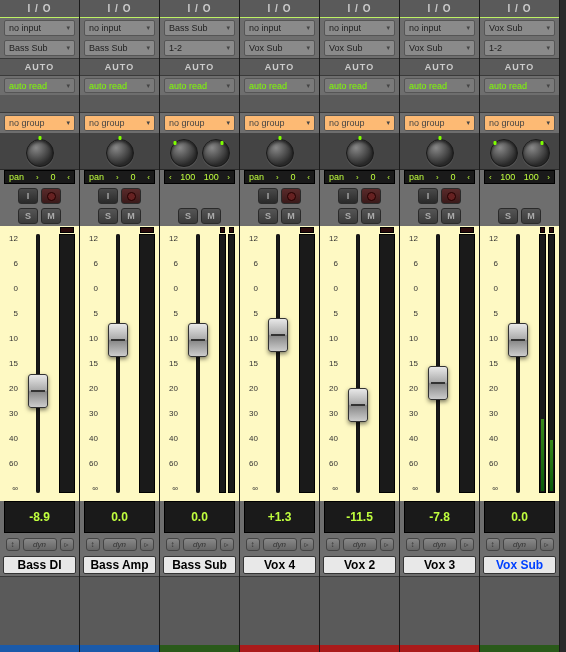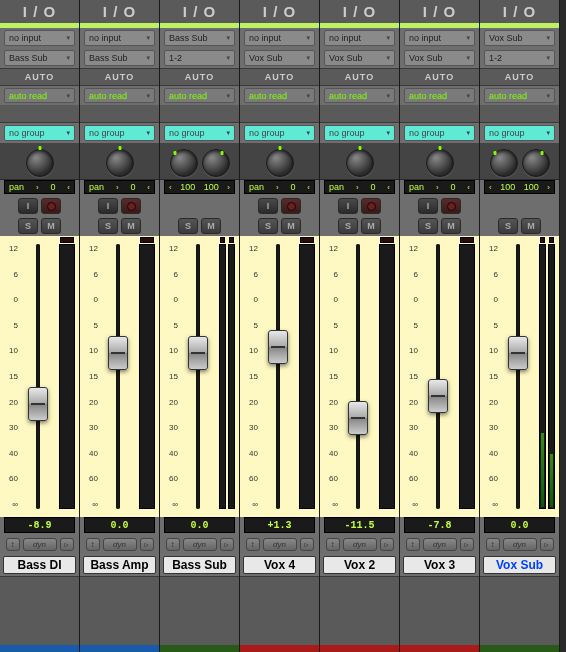--- a/index.html
+++ b/index.html
@@ -1,29 +1,29 @@
 <!DOCTYPE html>
 <html><head>
 <meta charset="utf-8">
 <style>
 * { margin: 0; padding: 0; box-sizing: border-box; font-family: Arial, sans-serif; }
 body { background: #2a2a2a; width: 566px; height: 652px; overflow: hidden; }
 .mixer { display: flex; height: 100%; }
 .channel { width: 80px; border-right: 1px solid #1a1a1a; background: #6e6e6e; display: flex; flex-direction: column; }
 
-.io-header { background: #5a5a5a; text-align: center; font-size: 15px; color: #ccc; padding: 3px 0; border-bottom: 5px solid #bef264; letter-spacing: 1px; font-weight: bold; }
+.io-header { background: #5a5a5a; text-align: center; font-size: 10px; color: #ccc; padding: 3px 0; border-bottom: 1px solid #bef264; letter-spacing: 1px; font-weight: bold; }
 .io-slot { background: #8a8a8a; margin: 2px 4px; height: 16px; border: 1px solid #555; border-radius: 2px; font-size: 9px; display: flex; align-items: center; justify-content: space-between; padding: 0 4px; color: #222; cursor: pointer; }
 .io-slot .tri { font-size: 7px; color: #444; }
 
 .auto-header { background: #5a5a5a; text-align: center; font-size: 9px; color: #ccc; padding: 3px 0; border-top: 1px solid #3a3a3a; border-bottom: 1px solid #3a3a3a; font-weight: bold; letter-spacing: 1px; }
 .auto-slot { background: #7a7a7a; margin: 2px 4px; height: 15px; border: 1px solid #555; border-radius: 2px; font-size: 9px; display: flex; align-items: center; padding: 0 4px; color: #7fff00; cursor: pointer; }
 .auto-slot .tri { margin-left: auto; font-size: 7px; color: #444; }
 
 .blank-section { height: 18px; background: #5a5a5a; border-bottom: 1px solid #3a3a3a; }
-.group-slot { background: #5eead4; margin: 2px 4px; height: 16px; border: 1px solid #555; border-radius: 2px; font-size: 9px; display: flex; align-items: center; padding: 0 4px; color: #444; cursor: pointer; }
+.group-slot { background: #fdba74; margin: 2px 4px; height: 16px; border: 1px solid #555; border-radius: 2px; font-size: 9px; display: flex; align-items: center; padding: 0 4px; color: #444; cursor: pointer; }
 .group-slot .tri { margin-left: auto; font-size: 7px; color: #444; }
 
 .pan-section { background: #444; padding: 6px 0 2px; display: flex; justify-content: center; gap: 4px; border-bottom: 1px solid #2a2a2a; }
 .knob { width: 28px; height: 28px; border-radius: 50%; background: radial-gradient(circle at 35% 30%, #888, #2a2a2a 70%); border: 1px solid #1a1a1a; position: relative; cursor: pointer; box-shadow: inset 0 2px 3px rgba(0,0,0,0.5), 0 1px 1px rgba(255,255,255,0.1); }
 .knob::after { content: ''; position: absolute; top: -4px; left: 50%; transform: translateX(-50%); width: 3px; height: 4px; background: #7fff00; border-radius: 1px; }
 .knob.left::after { top: 1px; left: 4px; }
 .knob.right::after { top: 1px; left: auto; right: 4px; }
 
 .pan-readout { background: #1a1a1a; margin: 0 4px 2px; height: 14px; display: flex; align-items: center; justify-content: space-between; padding: 0 4px; font-size: 9px; color: #c0ff3e; border: 1px solid #000; }
 .pan-readout span { }
@@ -39,21 +39,21 @@
 .scale { width: 14px; display: flex; flex-direction: column; justify-content: space-between; padding: 4px 0; font-size: 8px; color: #333; text-align: right; }
 .fader-track { flex: 1; position: relative; margin: 0 2px; }
 .track-slot { position: absolute; left: 50%; top: 4px; bottom: 4px; width: 4px; transform: translateX(-50%); background: #1a1a1a; border-radius: 2px; box-shadow: inset 0 0 2px #000; }
 .fader-cap { position: absolute; left: 50%; transform: translateX(-50%); width: 20px; height: 34px; background: linear-gradient(#e8e8e8, #aaa 48%, #888 52%, #ccc); border: 1px solid #333; border-radius: 3px; cursor: grab; box-shadow: 0 2px 4px rgba(0,0,0,0.5); }
 .fader-cap::after { content: ''; position: absolute; left: 2px; right: 2px; top: 50%; height: 2px; background: #333; transform: translateY(-50%); }
 .meters { width: 18px; display: flex; gap: 2px; padding: 4px 0 4px 2px; }
 .meter { flex: 1; background: #1a1a1a; border: 1px solid #000; position: relative; }
 .meter-fill { position: absolute; left: 1px; right: 1px; bottom: 1px; background: linear-gradient(to top, #0a5a0a, #3a8a1a); }
 .meter-clip { position: absolute; left: 0; right: 0; top: -8px; height: 6px; background: #2a0a0a; border: 1px solid #000; }
 
-.vol-readout { background: #1a1a1a; margin: 0 4px 2px; height: 16px; display: flex; align-items: center; justify-content: center; font-size: 10px; color: #c0ff3e; border: 1px solid #000; font-weight: bold; font-family: Liberation Mono, monospace; }
+.vol-readout { background: #1a1a1a; margin: 0 4px 2px; height: 32px; display: flex; align-items: center; justify-content: center; font-size: 12px; color: #c0ff3e; border: 1px solid #000; font-weight: bold; }
 
 .bottom-row { display: flex; align-items: center; justify-content: center; gap: 3px; padding: 3px 4px; background: #6e6e6e; }
 .small-btn { height: 13px; border: 1px solid #444; border-radius: 3px; background: linear-gradient(#888, #666); font-size: 8px; color: #333; display: flex; align-items: center; justify-content: center; cursor: pointer; }
 .small-btn.arrow { width: 14px; }
 .small-btn.dyn { width: 34px; font-style: italic; text-align: center; }
 
 .name-slot { background: #e8e8e8; margin: 2px 3px; height: 18px; border: 1px solid #333; border-radius: 2px; font-size: 12px; display: flex; align-items: center; justify-content: center; color: #000; font-weight: bold; cursor: text; }
 .name-slot.sel { color: #0040ff; }
 
 .footer { height: 76px; background: #5a5a5a; position: relative; border-top: 1px solid #3a3a3a; }

